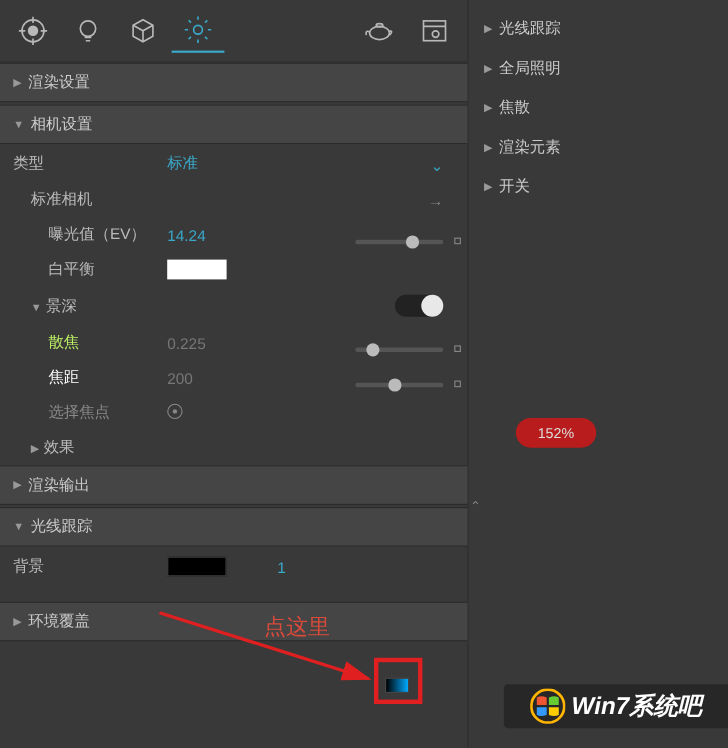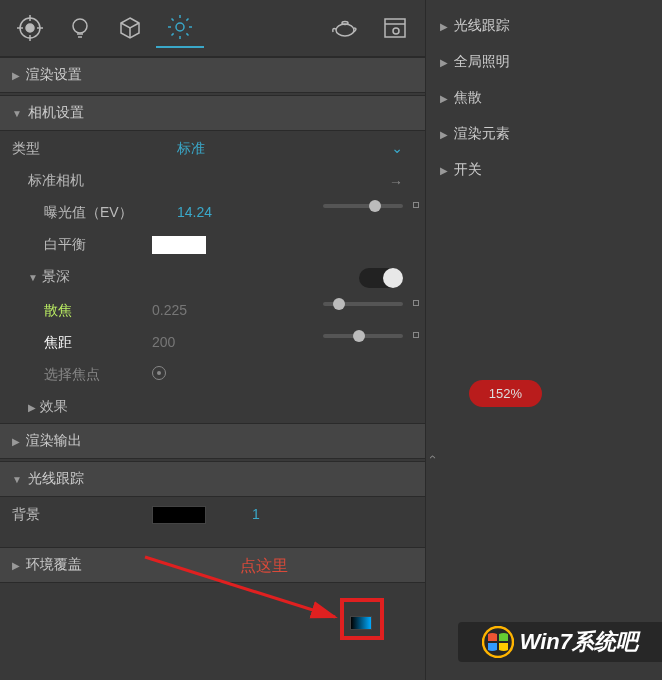--- a/index.html
+++ b/index.html
@@ -11,26 +11,26 @@
 .toolbar { display: flex; align-items: center; padding: 8px 6px; gap: 2px; border-bottom: 1px solid #2a2a2a; }
 .toolbar-spacer { flex: 1; }
 .tool-btn { width: 48px; height: 40px; display: flex; align-items: center; justify-content: center; cursor: pointer; position: relative; }
 .tool-btn svg { stroke: #b8b8b8; fill: none; stroke-width: 1.5; }
 .tool-btn.active { border-bottom: 2px solid #3aa8c9; }
 .tool-btn.active svg { stroke: #3aa8c9; }
 
 .section-header { background: #454545; padding: 8px 12px; color: #ccc; font-size: 14px; display: flex; align-items: center; gap: 6px; border-top: 1px solid #2a2a2a; border-bottom: 1px solid #2a2a2a; margin-bottom: 2px; cursor: pointer; }
 .section-header .arrow { font-size: 10px; color: #999; }
 
-.form-row { display: flex; align-items: flex-start; padding: 7px 12px; color: #bbb; font-size: 14px; }
+.form-row { display: flex; align-items: flex-end; padding: 7px 12px; color: #bbb; font-size: 14px; }
 .form-row .label { width: 140px; color: #bbb; }
 .form-row .label.indent1 { padding-left: 16px; }
 .form-row .label.indent2 { padding-left: 32px; }
 .form-row .value { width: 80px; text-align: left; color: #bbb; }
-.form-row .value.blue { color: #3aa8c9; margin-left: 25px; }
+.form-row .value.blue { color: #3aa8c9; }
 .form-row .value.dim { color: #777; }
 .form-row .ctrl { flex: 1; display: flex; align-items: center; justify-content: flex-end; gap: 8px; padding-right: 10px; }
 
 .dropdown-arrow { color: #3aa8c9; font-size: 14px; cursor: pointer; }
 .arrow-right-small { color: #888; font-size: 14px; }
 
 .toggle { width: 44px; height: 20px; background: #222; border-radius: 10px; position: relative; cursor: pointer; }
 .toggle .knob { width: 20px; height: 20px; background: #e8e8e8; border-radius: 50%; position: absolute; left: 0; top: 0; }
 .toggle.on .knob { left: 24px; }
 
@@ -46,21 +46,21 @@
 
 .sub-arrow { font-size: 10px; color: #999; margin-right: 4px; }
 
 .side-item { display: flex; align-items: center; gap: 6px; padding: 9px 14px; color: #ccc; font-size: 14px; cursor: pointer; }
 .side-item .tri { font-size: 10px; color: #999; }
 
 .zoom-pill { position: absolute; right: 120px; top: 380px; background: #b91c1c; color: #ddd; padding: 6px 20px; border-radius: 14px; font-size: 13px; }
 
 .collapse-hint { position: absolute; left: 426px; top: 455px; color: #888; font-size: 12px; writing-mode: vertical-rl; cursor: pointer; }
 
-.annotation { position: absolute; left: 240px; top: 556px; color: #d94a3a; font-size: 16px; pointer-events: none; font-weight: 500; }
+.annotation { position: absolute; left: 240px; top: 556px; color: #d94a3a; font-size: 20px; pointer-events: none; font-weight: 500; }
 .arrow-line { position: absolute; pointer-events: none; }
 
 .highlight-box { position: absolute; left: 340px; top: 598px; width: 44px; height: 42px; border: 4px solid #e02020; pointer-events: none; }
 .gradient-icon { position: absolute; left: 350px; top: 616px; width: 22px; height: 14px; background: linear-gradient(to right, #000, #0af); border: 1px solid #444; cursor: pointer; }
 
 .watermark { position: absolute; right: 0; bottom: 18px; display: flex; align-items: center; gap: 6px; background: rgba(0,0,0,0.3); padding: 4px 24px; border-radius: 4px 0 0 4px; }
 .watermark .logo { width: 32px; height: 32px; }
 .watermark .text { color: #fff; font-size: 22px; font-weight: bold; font-style: italic; }
 
 .bg-value { color: #3aa8c9; margin-left: 20px; }

